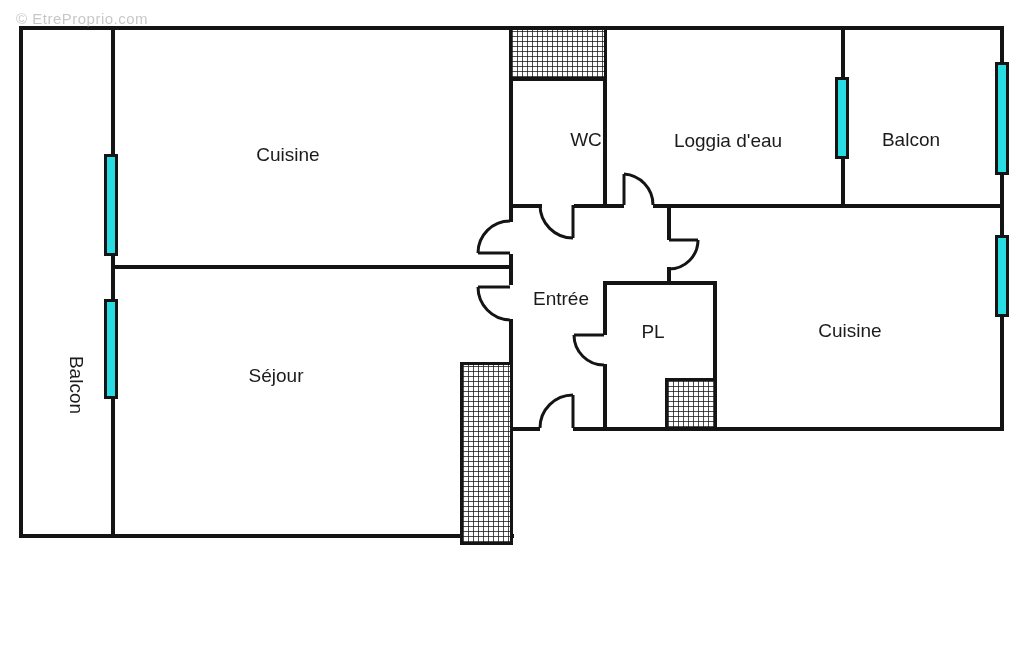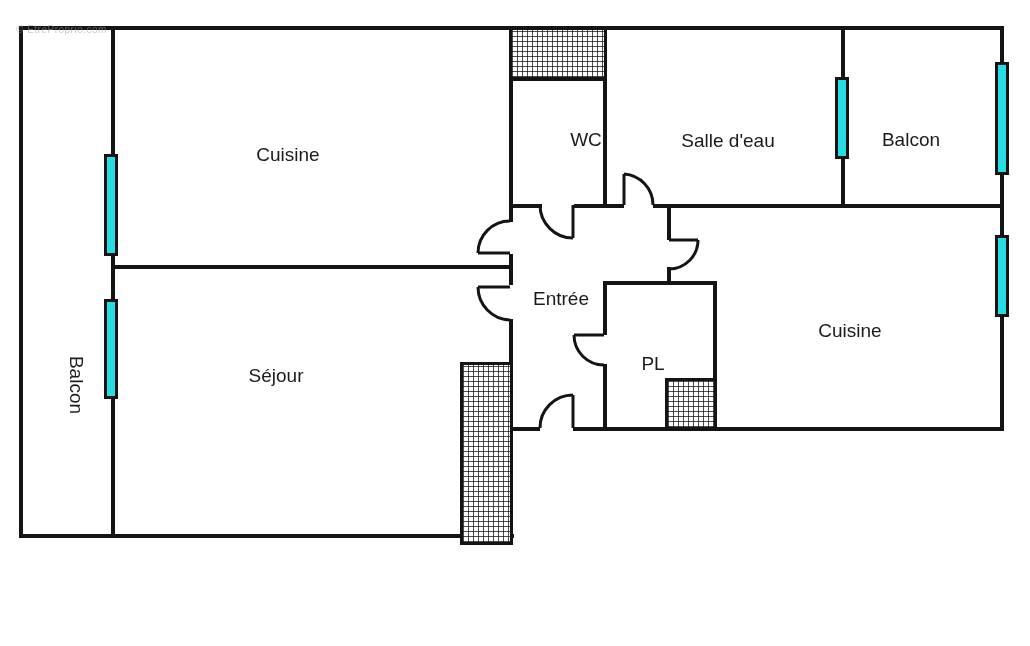--- a/index.html
+++ b/index.html
@@ -36,22 +36,22 @@
     transform:translate(-50%,-50%);
     font-size:19px;
     color:#1b1b1b;
     white-space:nowrap;
   }
   .room-label.vertical{
     writing-mode:vertical-rl;
   }
   .watermark{
     position:absolute;
-    left:16px;top:24px;
-    font-size:10px;
+    left:16px;top:10px;
+    font-size:15px;
     letter-spacing:.5px;
     color:var(--watermark);
     opacity:.55;
     z-index:5;
     white-space:nowrap;
   }
   svg.doors{position:absolute;left:0;top:0;z-index:2;}
   .doors path{fill:none;stroke:var(--wall);stroke-width:3;}
   .doors line{stroke:var(--wall);stroke-width:3;}
 </style>
@@ -123,19 +123,19 @@
     <path d="M574 335 A30 30 0 0 0 604 365"></path>
 
     <line x1="573" y1="395" x2="573" y2="428"></line>
     <path d="M540 428 A33 33 0 0 1 573 395"></path>
   </svg>
 
   <div class="room-label" style="left:288px;top:155px">Cuisine</div>
   <div class="room-label" style="left:276px;top:376px">Séjour</div>
   <div class="room-label vertical" style="left:76px;top:385px">Balcon</div>
   <div class="room-label" style="left:586px;top:140px">WC</div>
-  <div class="room-label" style="left:728px;top:141px">Salle d'eau</div>
+  <div class="room-label" style="left:728px;top:141px">Loggia d'eau</div>
   <div class="room-label" style="left:911px;top:140px">Balcon</div>
   <div class="room-label" style="left:561px;top:299px">Entrée</div>
-  <div class="room-label" style="left:653px;top:364px">PL</div>
+  <div class="room-label" style="left:653px;top:332px">PL</div>
   <div class="room-label" style="left:850px;top:331px">Cuisine</div>
 
 </div>
 
 </body></html>

